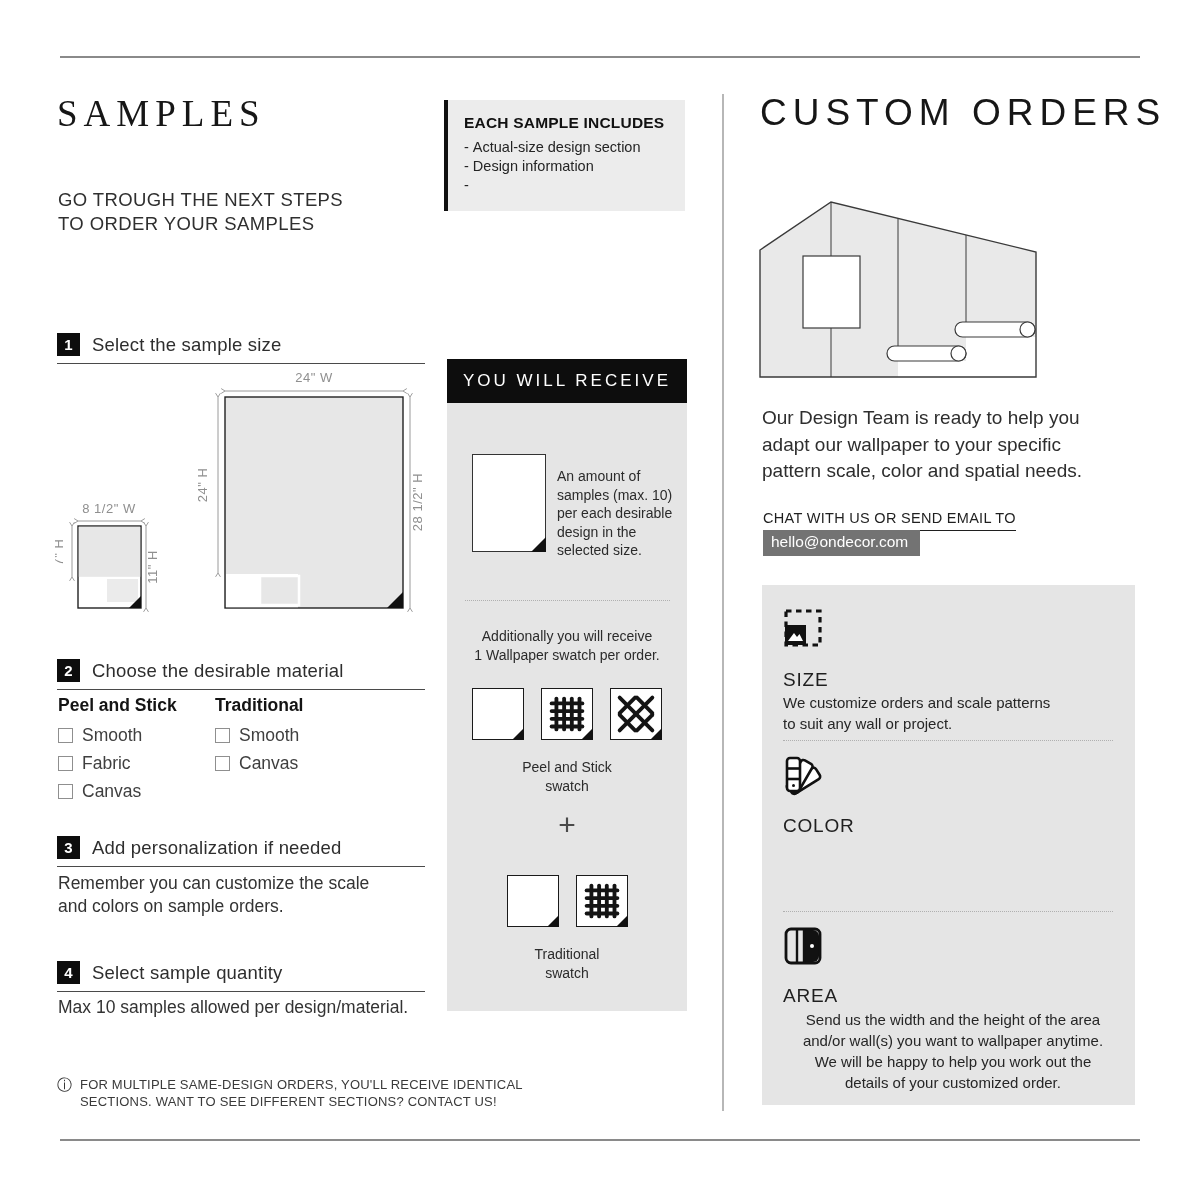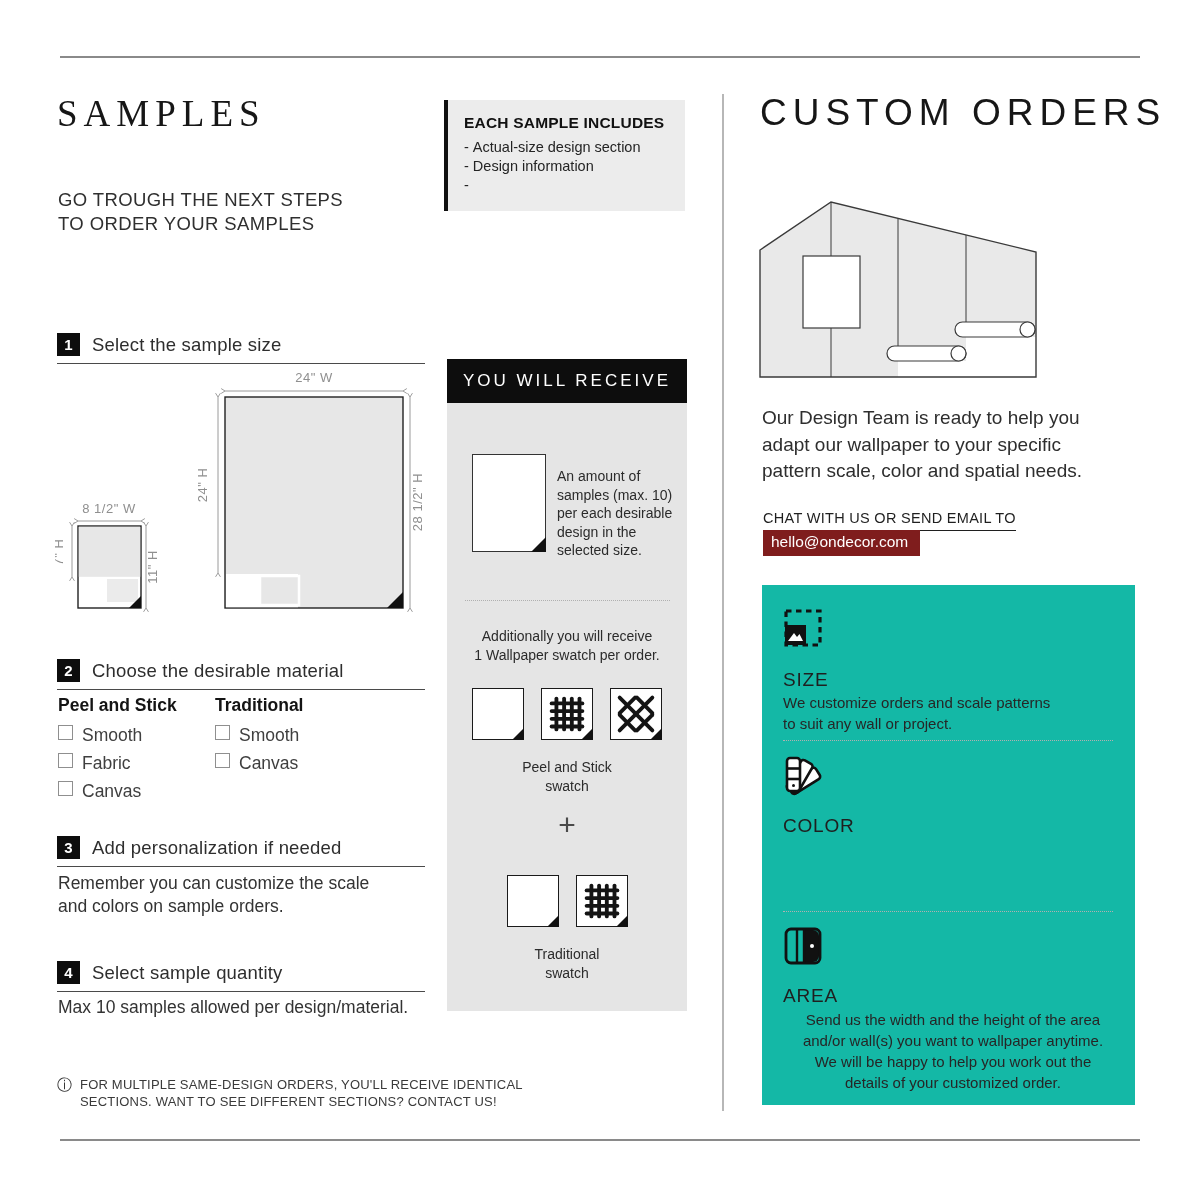--- a/index.html
+++ b/index.html
@@ -11,21 +11,21 @@
   .pre{white-space:pre-line;}
   .intro{font-size:18.5px;line-height:24px;letter-spacing:0.4px;color:#2f2f2f;}
 
   .step{position:absolute;left:57px;width:368px;border-bottom:1.6px solid #4a4a4a;
         padding-bottom:7px;display:flex;align-items:center;gap:12px;}
   .step-num{width:23px;height:23px;background:#0d0d0d;color:#fff;font-size:15px;font-weight:bold;
             display:flex;align-items:center;justify-content:center;flex:none;}
   .step-label{font-size:18.5px;color:#2e2e2e;letter-spacing:0.2px;}
 
   .mat-title{font-size:17.5px;font-weight:bold;color:#141414;margin-bottom:9px;}
-  .cb-row{display:flex;align-items:flex-start;gap:9px;margin-bottom:7px;}
+  .cb-row{display:flex;align-items:center;gap:9px;margin-bottom:7px;}
   .cb{width:13px;height:13px;border:1.5px solid #8f8f8f;background:#fff;flex:none;}
   .cb-label{font-size:17.5px;color:#3f3f3f;}
   .body-text{font-size:17.5px;color:#333;line-height:22.5px;}
 
   #includes{left:444px;top:100px;width:241px;background:#ececec;border-left:4px solid #101010;
             padding:14px 12px 16px 16px;box-sizing:border-box;}
   .inc-title{font-size:15.5px;font-weight:bold;color:#111;letter-spacing:0.2px;margin-bottom:6px;}
   .inc-item{display:flex;font-size:14.5px;line-height:19px;color:#242424;}
   .inc-item .dash{margin-right:4px;flex:none;}
 
@@ -44,22 +44,22 @@
   .swatch{width:52px;height:52px;background:#fff;border:1.3px solid #1a1a1a;position:relative;box-sizing:border-box;}
   .swatch .fold{border-left:12px solid transparent;border-bottom:12px solid #111;}
   .swatch svg{display:block;width:100%;height:100%;}
   .center-label{position:absolute;width:100%;text-align:center;font-size:14px;line-height:19px;color:#2b2b2b;}
   .plus{position:absolute;top:405px;width:100%;text-align:center;font-size:30px;font-weight:300;color:#4a4a4a;}
 
   #divider{left:722px;top:94px;width:2px;height:1017px;background:#b7b7b7;}
   #right-intro{left:762px;top:405px;font-size:19px;line-height:26.5px;color:#2e2e2e;}
   #chat-label{left:763px;top:510px;font-size:14.5px;color:#1f1f1f;letter-spacing:0.3px;
               border-bottom:1.6px solid #1f1f1f;padding-bottom:4px;}
-  #email-box{left:763px;top:530px;background:#7f1d1d;color:#fff;font-size:15.5px;padding:3px 12px 5px 8px;}
-  #right-panel{left:762px;top:585px;width:373px;height:520px;background:#14b8a6;}
+  #email-box{left:763px;top:530px;background:#737373;color:#fff;font-size:15.5px;padding:3px 12px 5px 8px;}
+  #right-panel{left:762px;top:585px;width:373px;height:520px;background:#e5e5e5;}
   .f-icon{position:absolute;left:21px;}
   .f-title{position:absolute;left:21px;font-size:19px;color:#1f1f1f;letter-spacing:0.8px;}
   .f-text{position:absolute;left:21px;font-size:15px;line-height:21px;color:#262626;width:340px;}
   .f-sep{position:absolute;left:21px;width:330px;}
 
   #footnote{left:57px;top:1077px;display:flex;gap:8px;align-items:flex-start;}
   .fn-icon{font-size:15px;line-height:16px;color:#333;}
   .fn-text{font-size:13px;letter-spacing:0.2px;line-height:16.5px;color:#3a3a3a;}
   svg text{font-family:"Liberation Sans",sans-serif;}
 </style>

